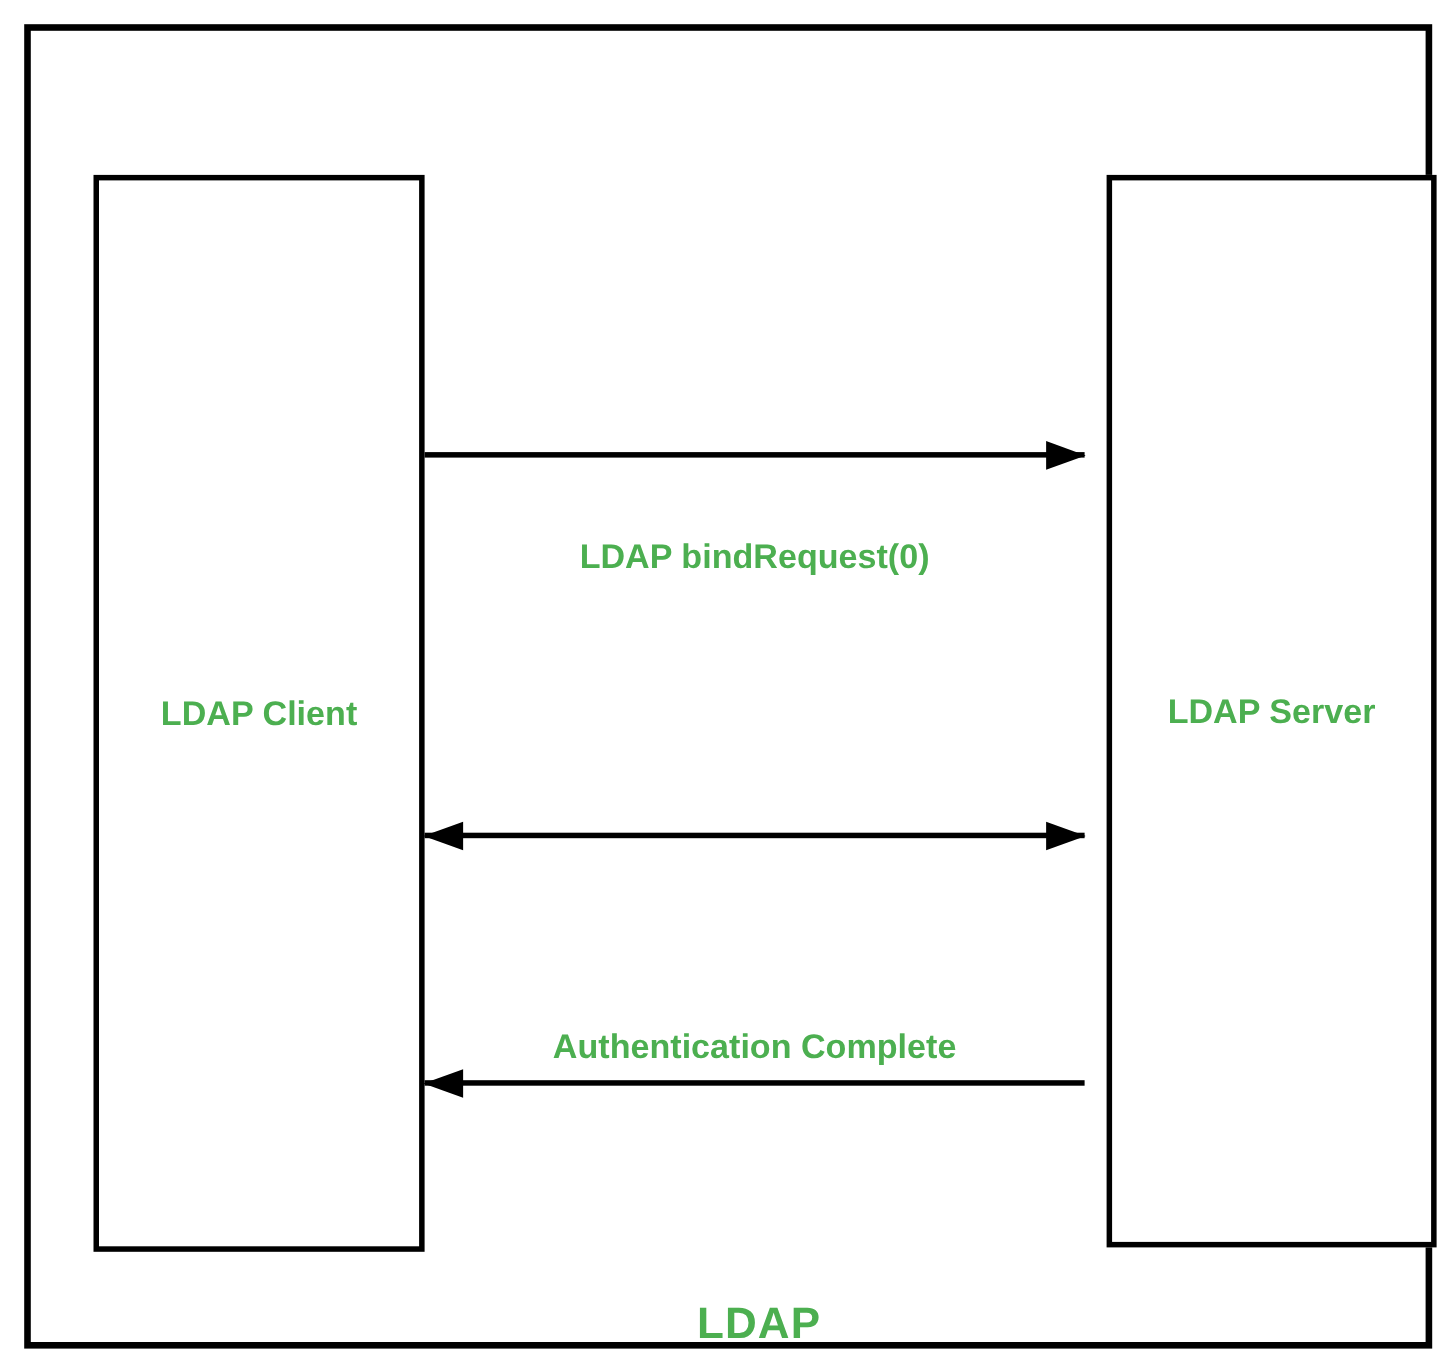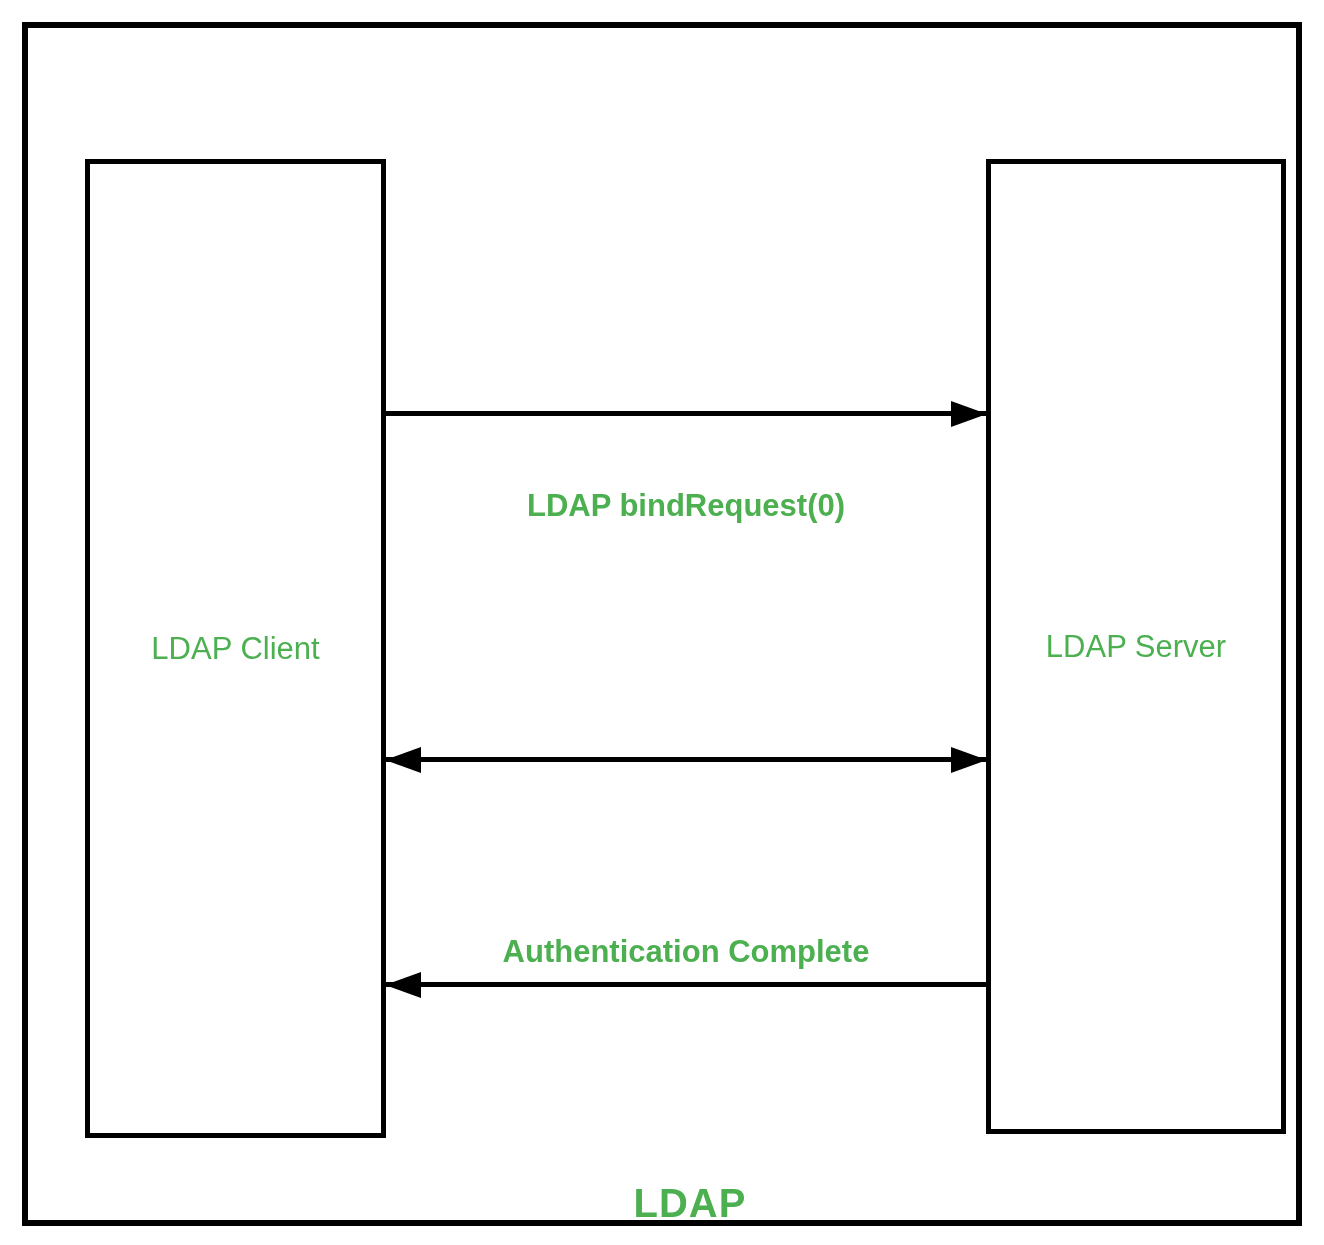--- a/index.html
+++ b/index.html
@@ -24,25 +24,25 @@
     position: absolute;
     top: 131px;
     border: 5px solid var(--ink);
     box-sizing: border-box;
     background: #ffffff;
     display: flex;
     align-items: center;
     justify-content: center;
   }
   .actor-box.client { left: 57px;  width: 301px; height: 979px; }
-  .actor-box.server { left: 958px; width: 300px; height: 975px; }
+  .actor-box.server { left: 978px; width: 300px; height: 975px; }
   .actor-label {
     color: var(--green);
     font-size: 31px;
-    font-weight: normal;
+    font-weight: bold;
     white-space: nowrap;
   }
   .lane {
     position: absolute;
     left: 358px; top: 0;
     width: 600px; height: 100%;
   }
   .msg-label {
     position: absolute;
     left: 0; width: 100%;

